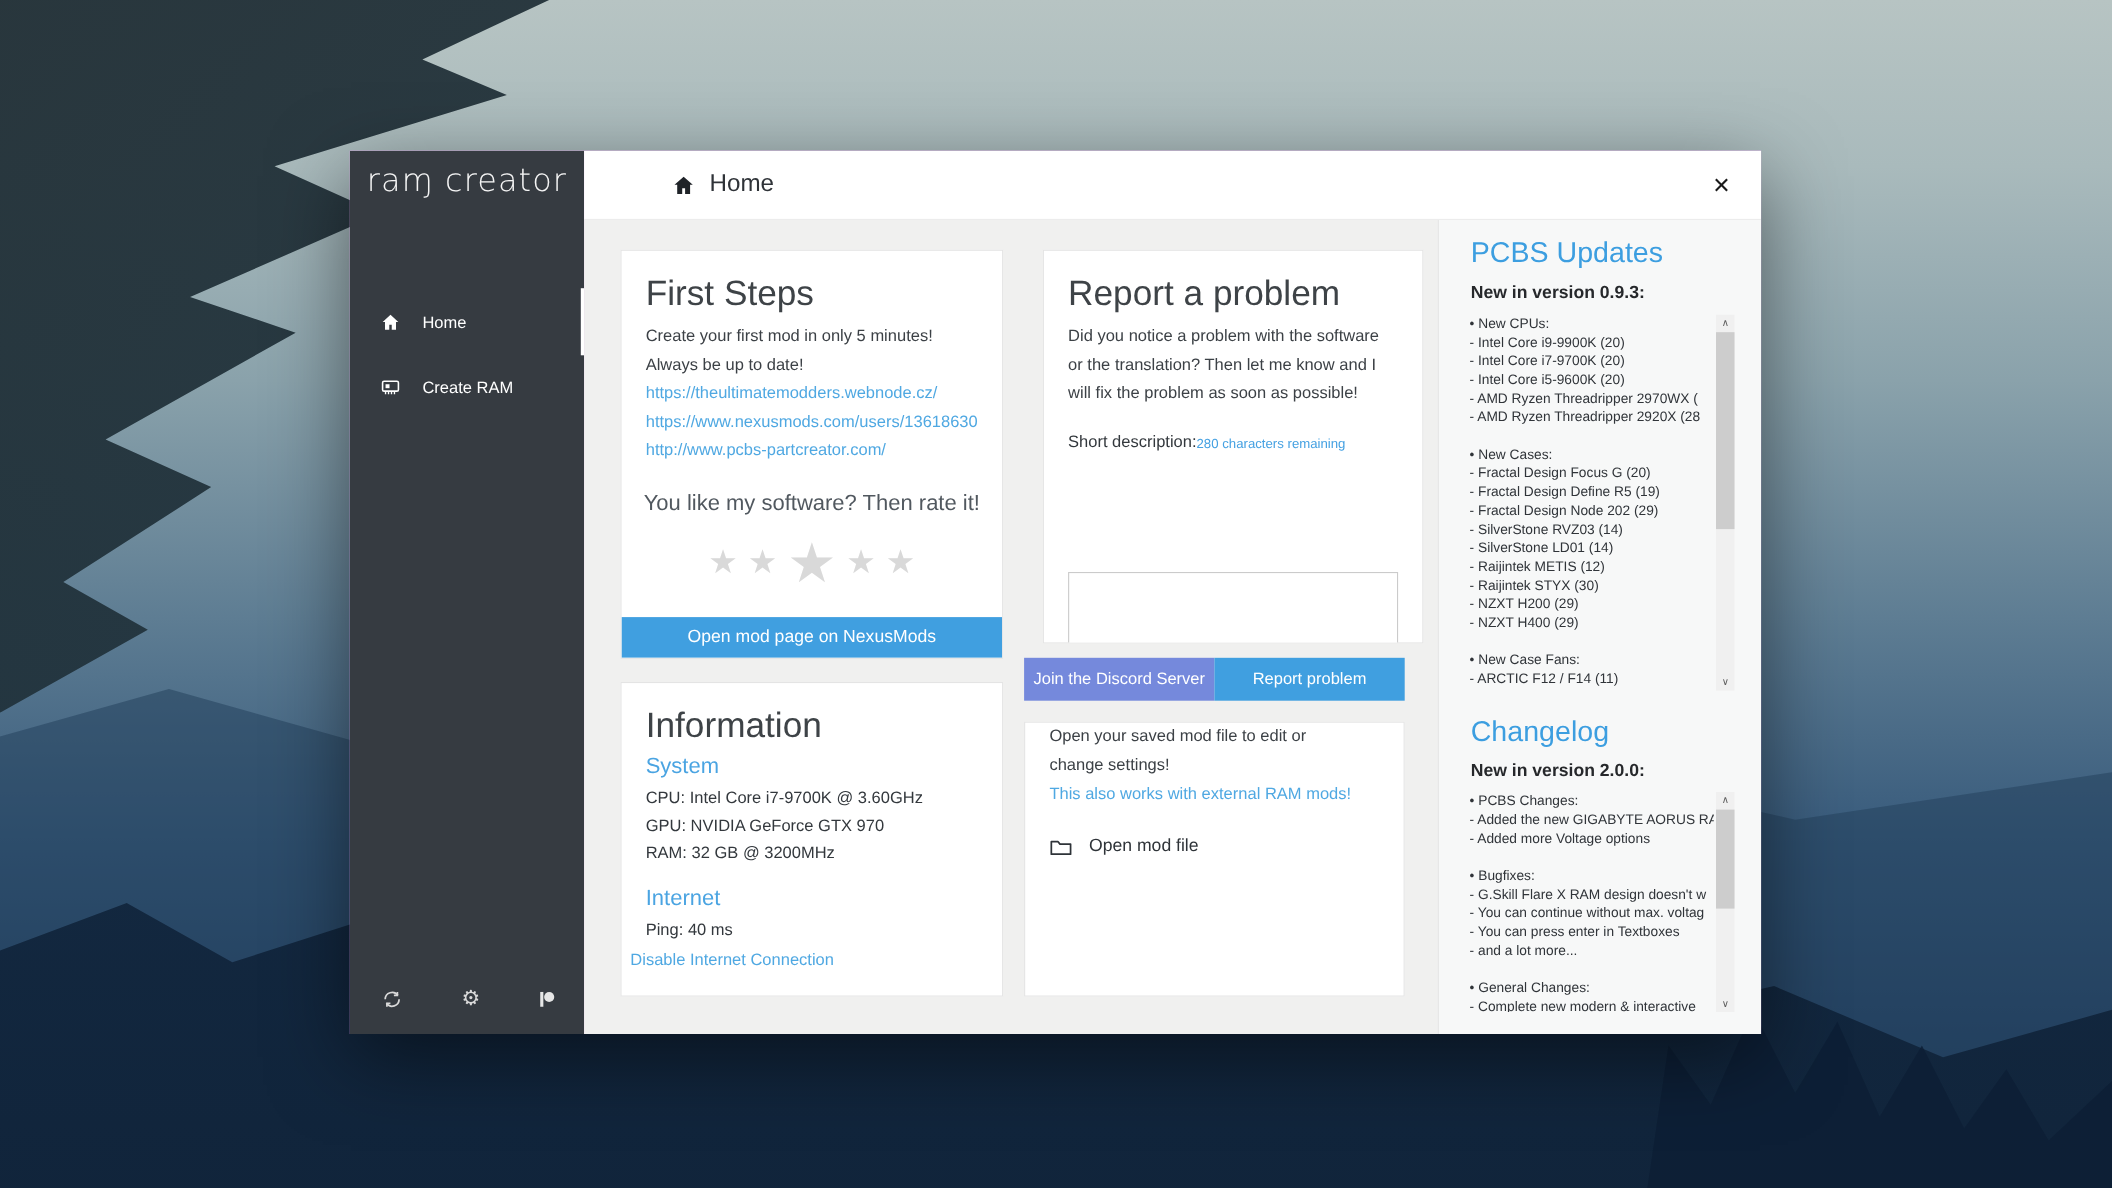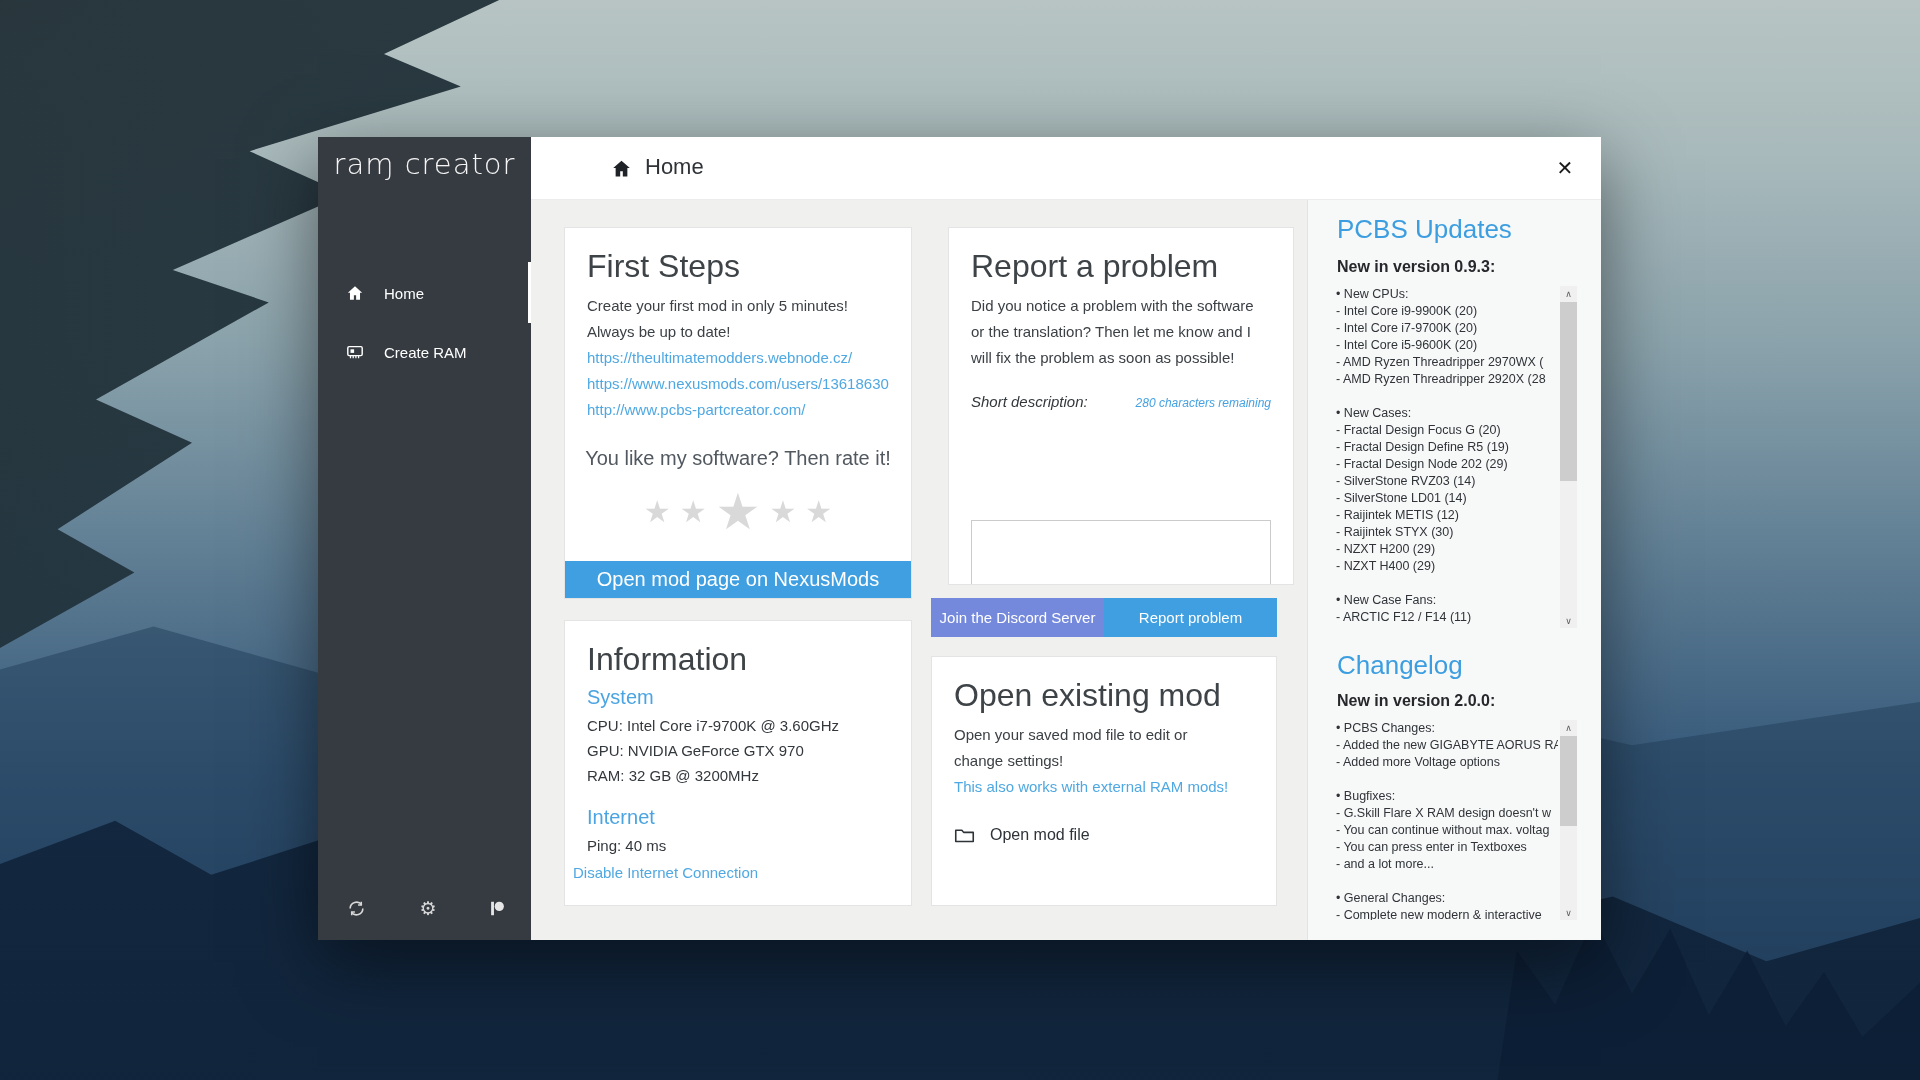--- a/index.html
+++ b/index.html
@@ -52,24 +52,24 @@
   .card h2 { margin:20px 22px 8px 22px; font-size:32px; font-weight:300; color:#3e4347; }
   .tline { margin:0 22px; font-size:15px; color:#3c4146; line-height:26px; white-space:nowrap; }
   .link { color:#4fa8e2; cursor:pointer; }
 
   .card-first { left:33px; top:27px; width:348px; height:372px; }
   .rate-text { margin-top:24px; text-align:center; font-size:20px; font-weight:300; color:#51585f; }
   .stars { margin-top:10px; display:flex; align-items:center; justify-content:center; gap:9px; height:64px; }
   .star { color:#d9d9d9; font-family:"DejaVu Sans",sans-serif; font-size:30px; cursor:pointer; line-height:1; }
   .star-big { font-size:50px; }
   .btn-primary { position:absolute; left:0; bottom:0; width:100%; height:37px; background:#409fe0; color:#ffffff;
-    border:none; font-size:20px; font-family:"Liberation Sans",sans-serif; cursor:pointer; }
+    border:none; font-size:16px; font-family:"Liberation Sans",sans-serif; cursor:pointer; }
 
   .card-report { left:417px; top:27px; width:346px; height:358px; }
-  .desc-row { margin:22px 22px 6px 22px; display:flex; align-items:flex-end; justify-content:space-between;font-style:italic; }
+  .desc-row { margin:22px 22px 6px 22px; display:flex; align-items:flex-end; justify-content:flex-start; }
   .desc-label { font-size:15px; color:#33383d; }
   .chars-remaining { font-size:12px; color:#45a1e2; cursor:pointer; }
   .ta-wrap { position:absolute; left:22px; right:22px; top:292px; height:147px; }
   .ta-wrap textarea { width:100%; height:100%; border:1px solid #cbcbcb; resize:none; background:#fff;
     font-family:"Liberation Sans",sans-serif; font-size:14px; padding:6px; outline:none; }
   .report-btns { position:absolute; left:400px; top:398px; width:346px; height:39px; display:flex; }
   .btn-discord { width:173px; height:39px; background:#7589dc; color:#fff; border:none; font-size:15px;
     font-family:"Liberation Sans",sans-serif; cursor:pointer; }
   .btn-report { width:173px; height:39px; background:#409fe0; color:#fff; border:none; font-size:15px;
     font-family:"Liberation Sans",sans-serif; cursor:pointer; }
@@ -209,21 +209,20 @@
       <div class="subhead">System</div>
       <div class="info-line">CPU: Intel Core i7-9700K @ 3.60GHz</div>
       <div class="info-line">GPU: NVIDIA GeForce GTX 970</div>
       <div class="info-line">RAM: 32 GB @ 3200MHz</div>
       <div class="subhead" style="margin-top:18px;">Internet</div>
       <div class="info-line">Ping: 40 ms</div>
       <div class="info-link link">Disable Internet Connection</div>
     </div>
 
     <div class="card card-open">
-      <h2>Open existing mod</h2>
       <div class="tline">Open your saved mod file to edit or</div>
       <div class="tline">change settings!</div>
       <div class="tline link">This also works with external RAM mods!</div>
       <div class="open-file-row">
         <span>
           <svg viewBox="0 0 24 20" width="21" height="18" fill="none" stroke="#2e3338" stroke-width="1.8">
             <path d="M2 4.5h7l2 2.5h11v10.5H2Z" stroke-linejoin="round"></path>
           </svg>
         </span>
         <span>Open mod file</span>

